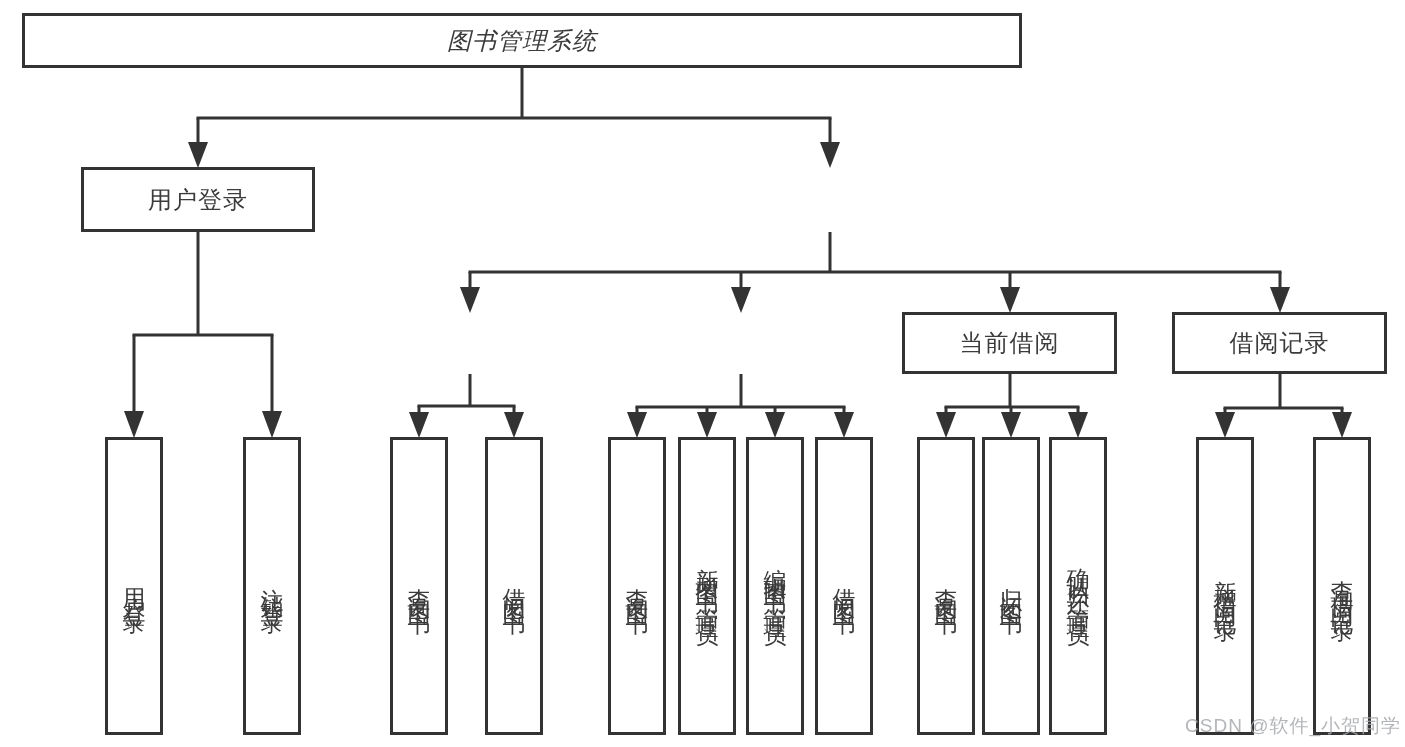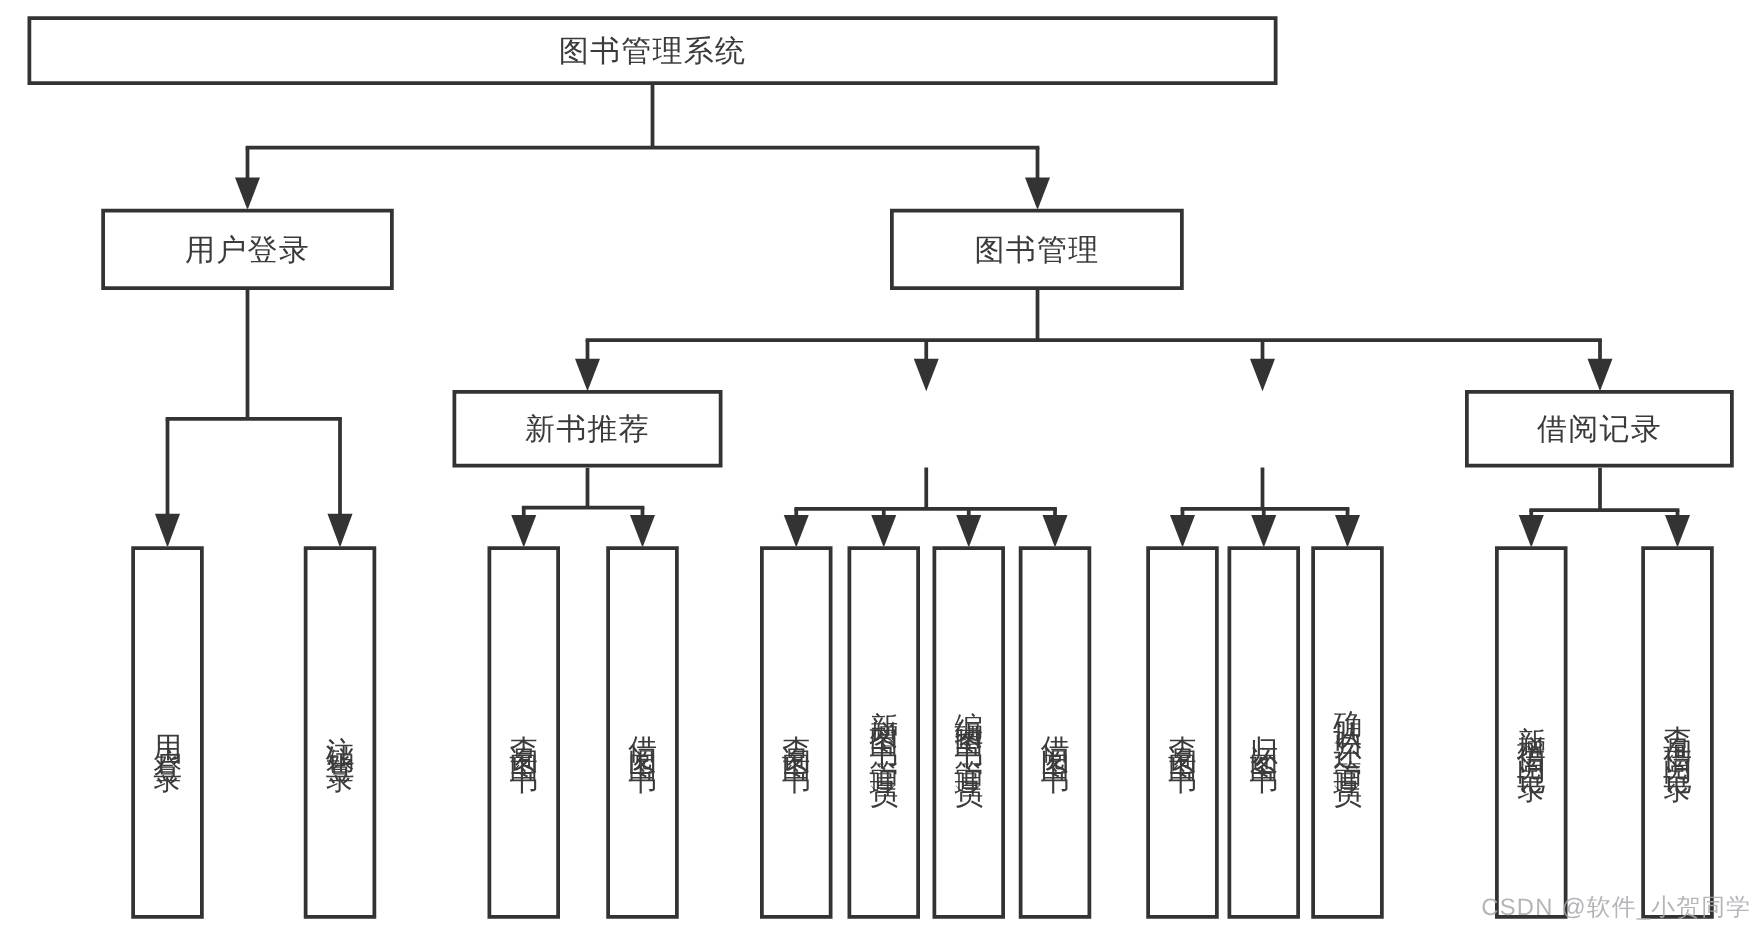--- a/index.html
+++ b/index.html
@@ -124,26 +124,25 @@
       <polygon points="765,412 785,412 775,438"></polygon>
       <polygon points="834,412 854,412 844,438"></polygon>
       <polygon points="936,412 956,412 946,438"></polygon>
       <polygon points="1001,412 1021,412 1011,438"></polygon>
       <polygon points="1068,412 1088,412 1078,438"></polygon>
       <polygon points="1215,412 1235,412 1225,438"></polygon>
       <polygon points="1332,412 1352,412 1342,438"></polygon>
     </g>
   </svg>
 
-  <div class="box h-box" style="left:22px; top:13px; width:1000px; height:55px;">图书管理系统</div>
+  <div class="box h-box" style="left:22px; top:13px; width:1000px; height:55px;font-style:italic;">图书管理系统</div>
 
   <div class="box h-box" style="left:81px; top:167px; width:234px; height:65px;">用户登录</div>
-  <div class="box h-box" style="left:712px; top:167px; width:235px; height:65px;">图书管理</div>
 
-  <div class="box h-box" style="left:362px; top:312px; width:216px; height:62px;">新书推荐</div>
+  <div class="box h-box" style="left:902px; top:312px; width:215px; height:62px;">当前借阅</div>
   <div class="box h-box" style="left:1172px; top:312px; width:215px; height:62px;">借阅记录</div>
 
   <div class="box v-box" style="left:105px; top:437px; width:58px; height:298px;">用户登录</div>
   <div class="box v-box" style="left:243px; top:437px; width:58px; height:298px;">注销登录</div>
 
   <div class="box v-box" style="left:390px; top:437px; width:58px; height:298px;">查询图书</div>
   <div class="box v-box" style="left:485px; top:437px; width:58px; height:298px;">借阅图书</div>
 
   <div class="box v-box" style="left:608px; top:437px; width:58px; height:298px;">查询图书</div>
   <div class="box v-box" style="left:678px; top:437px; width:58px; height:298px;">新增图书（管理员）</div>

